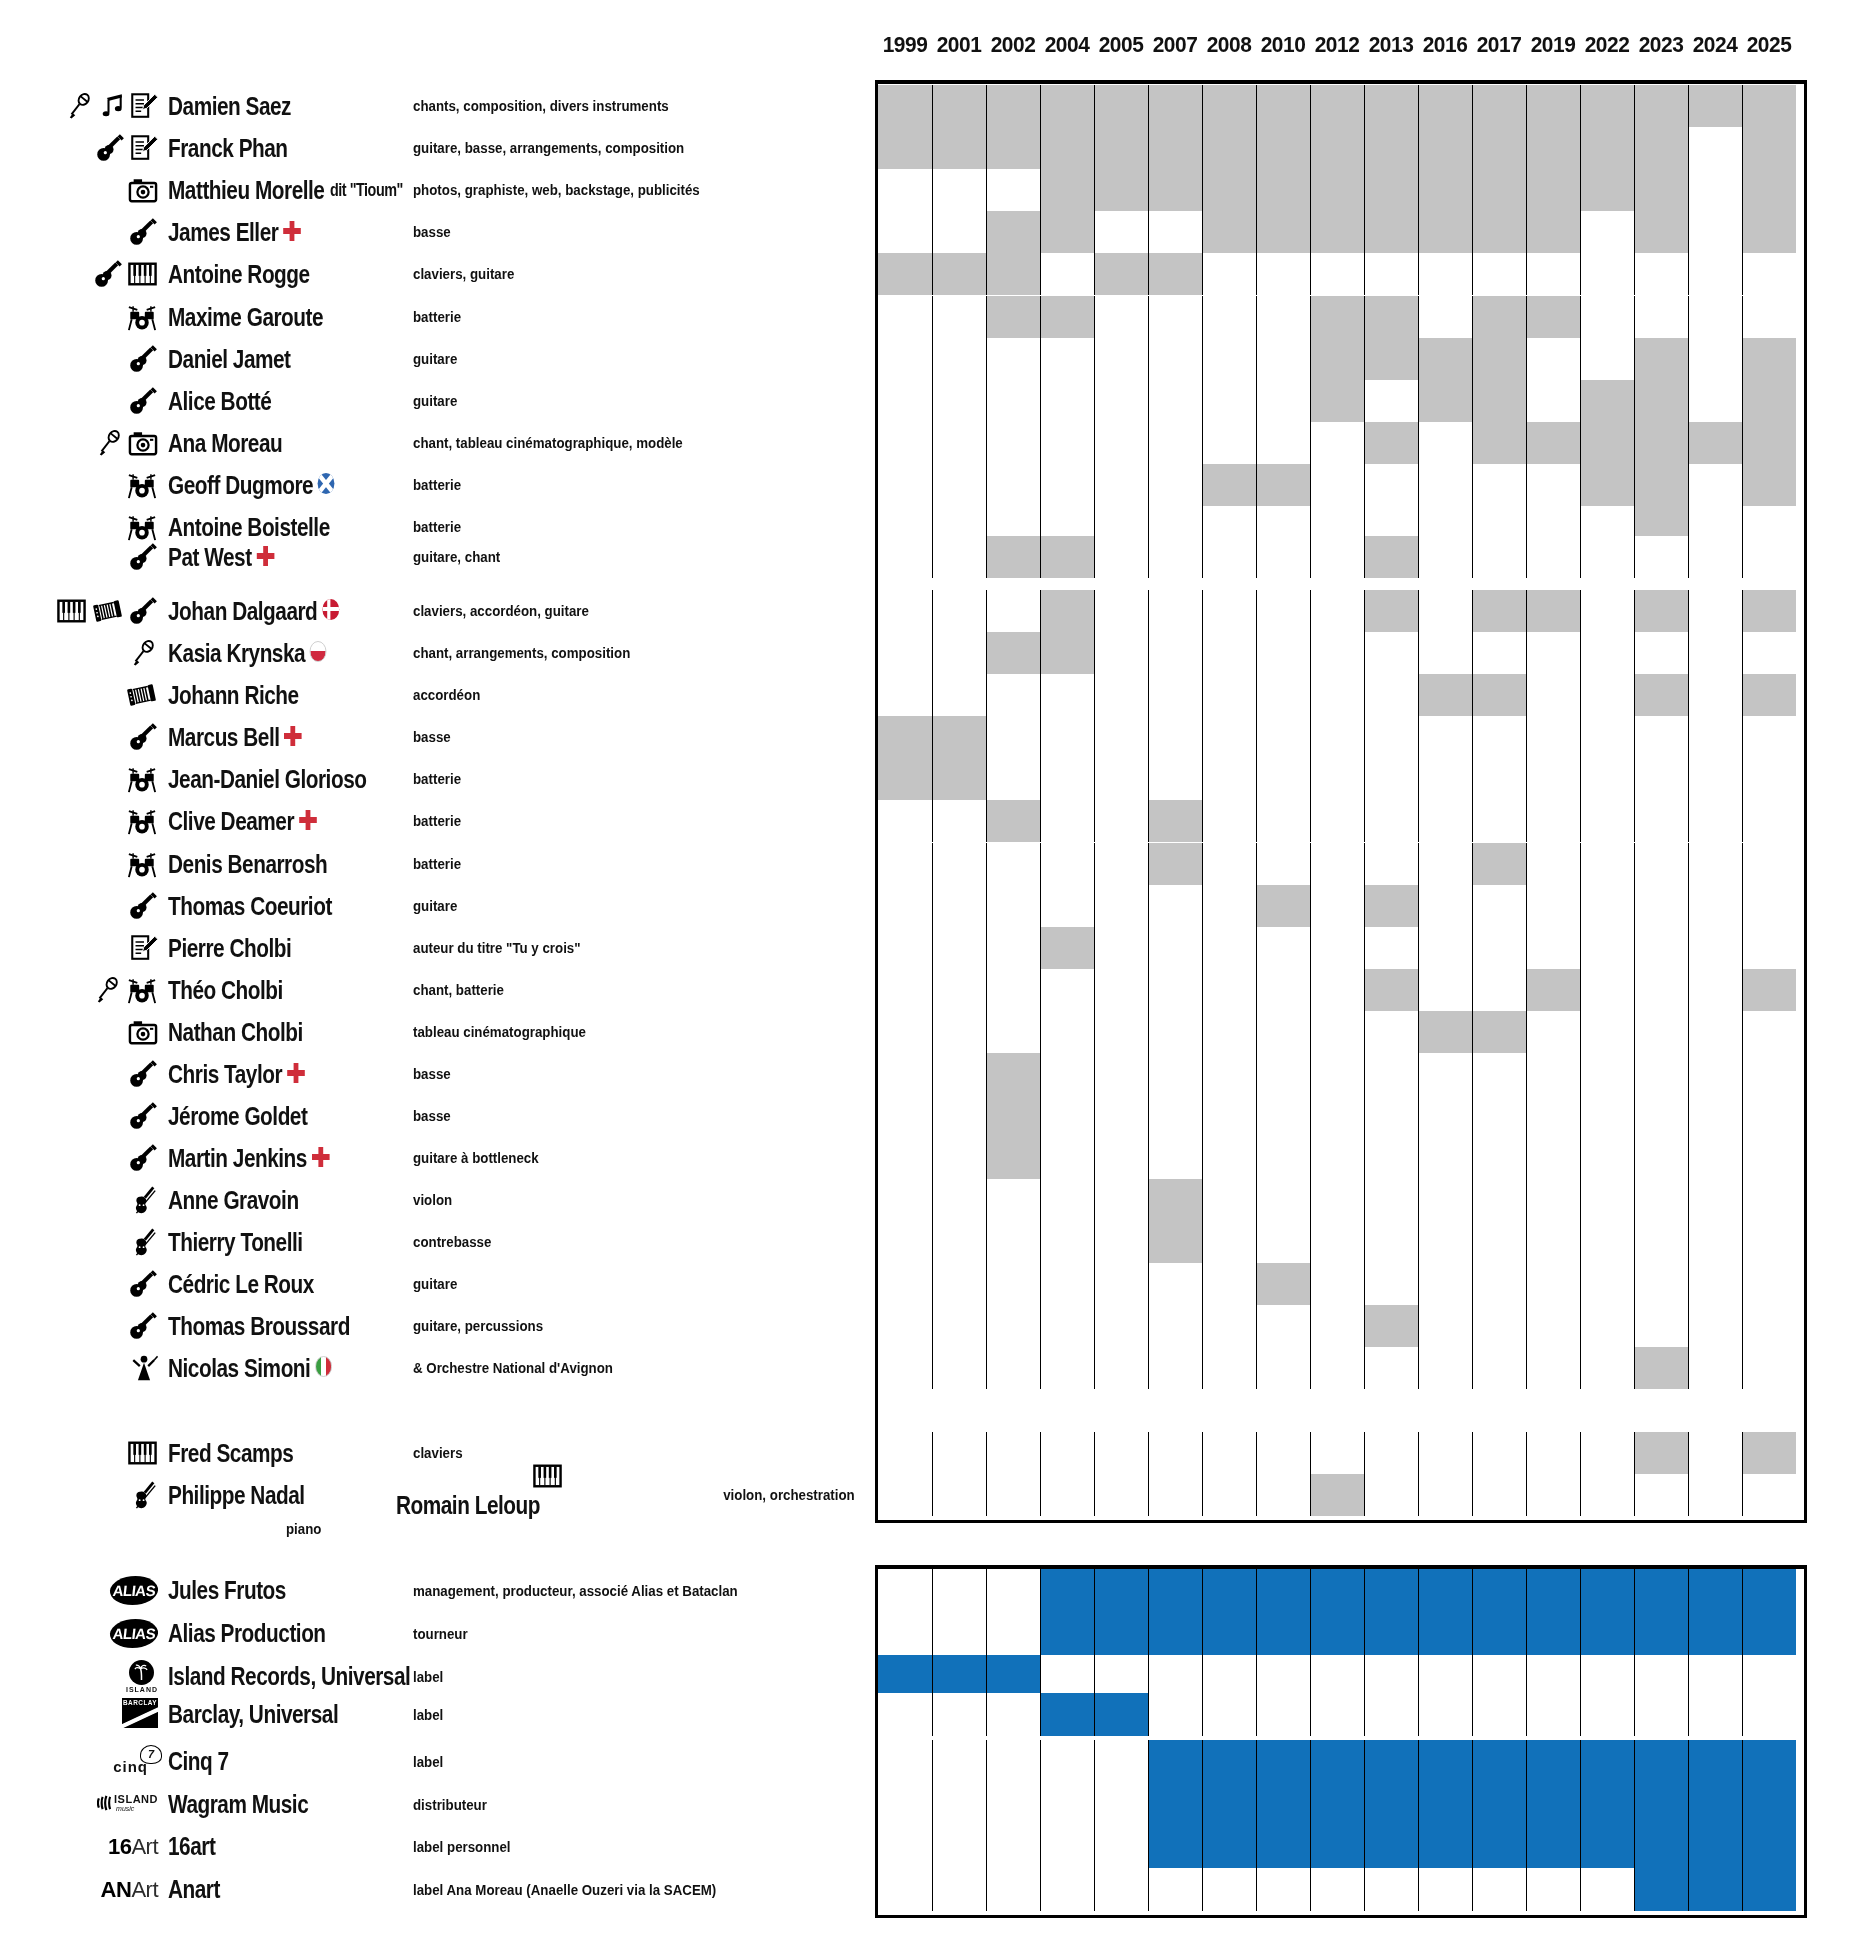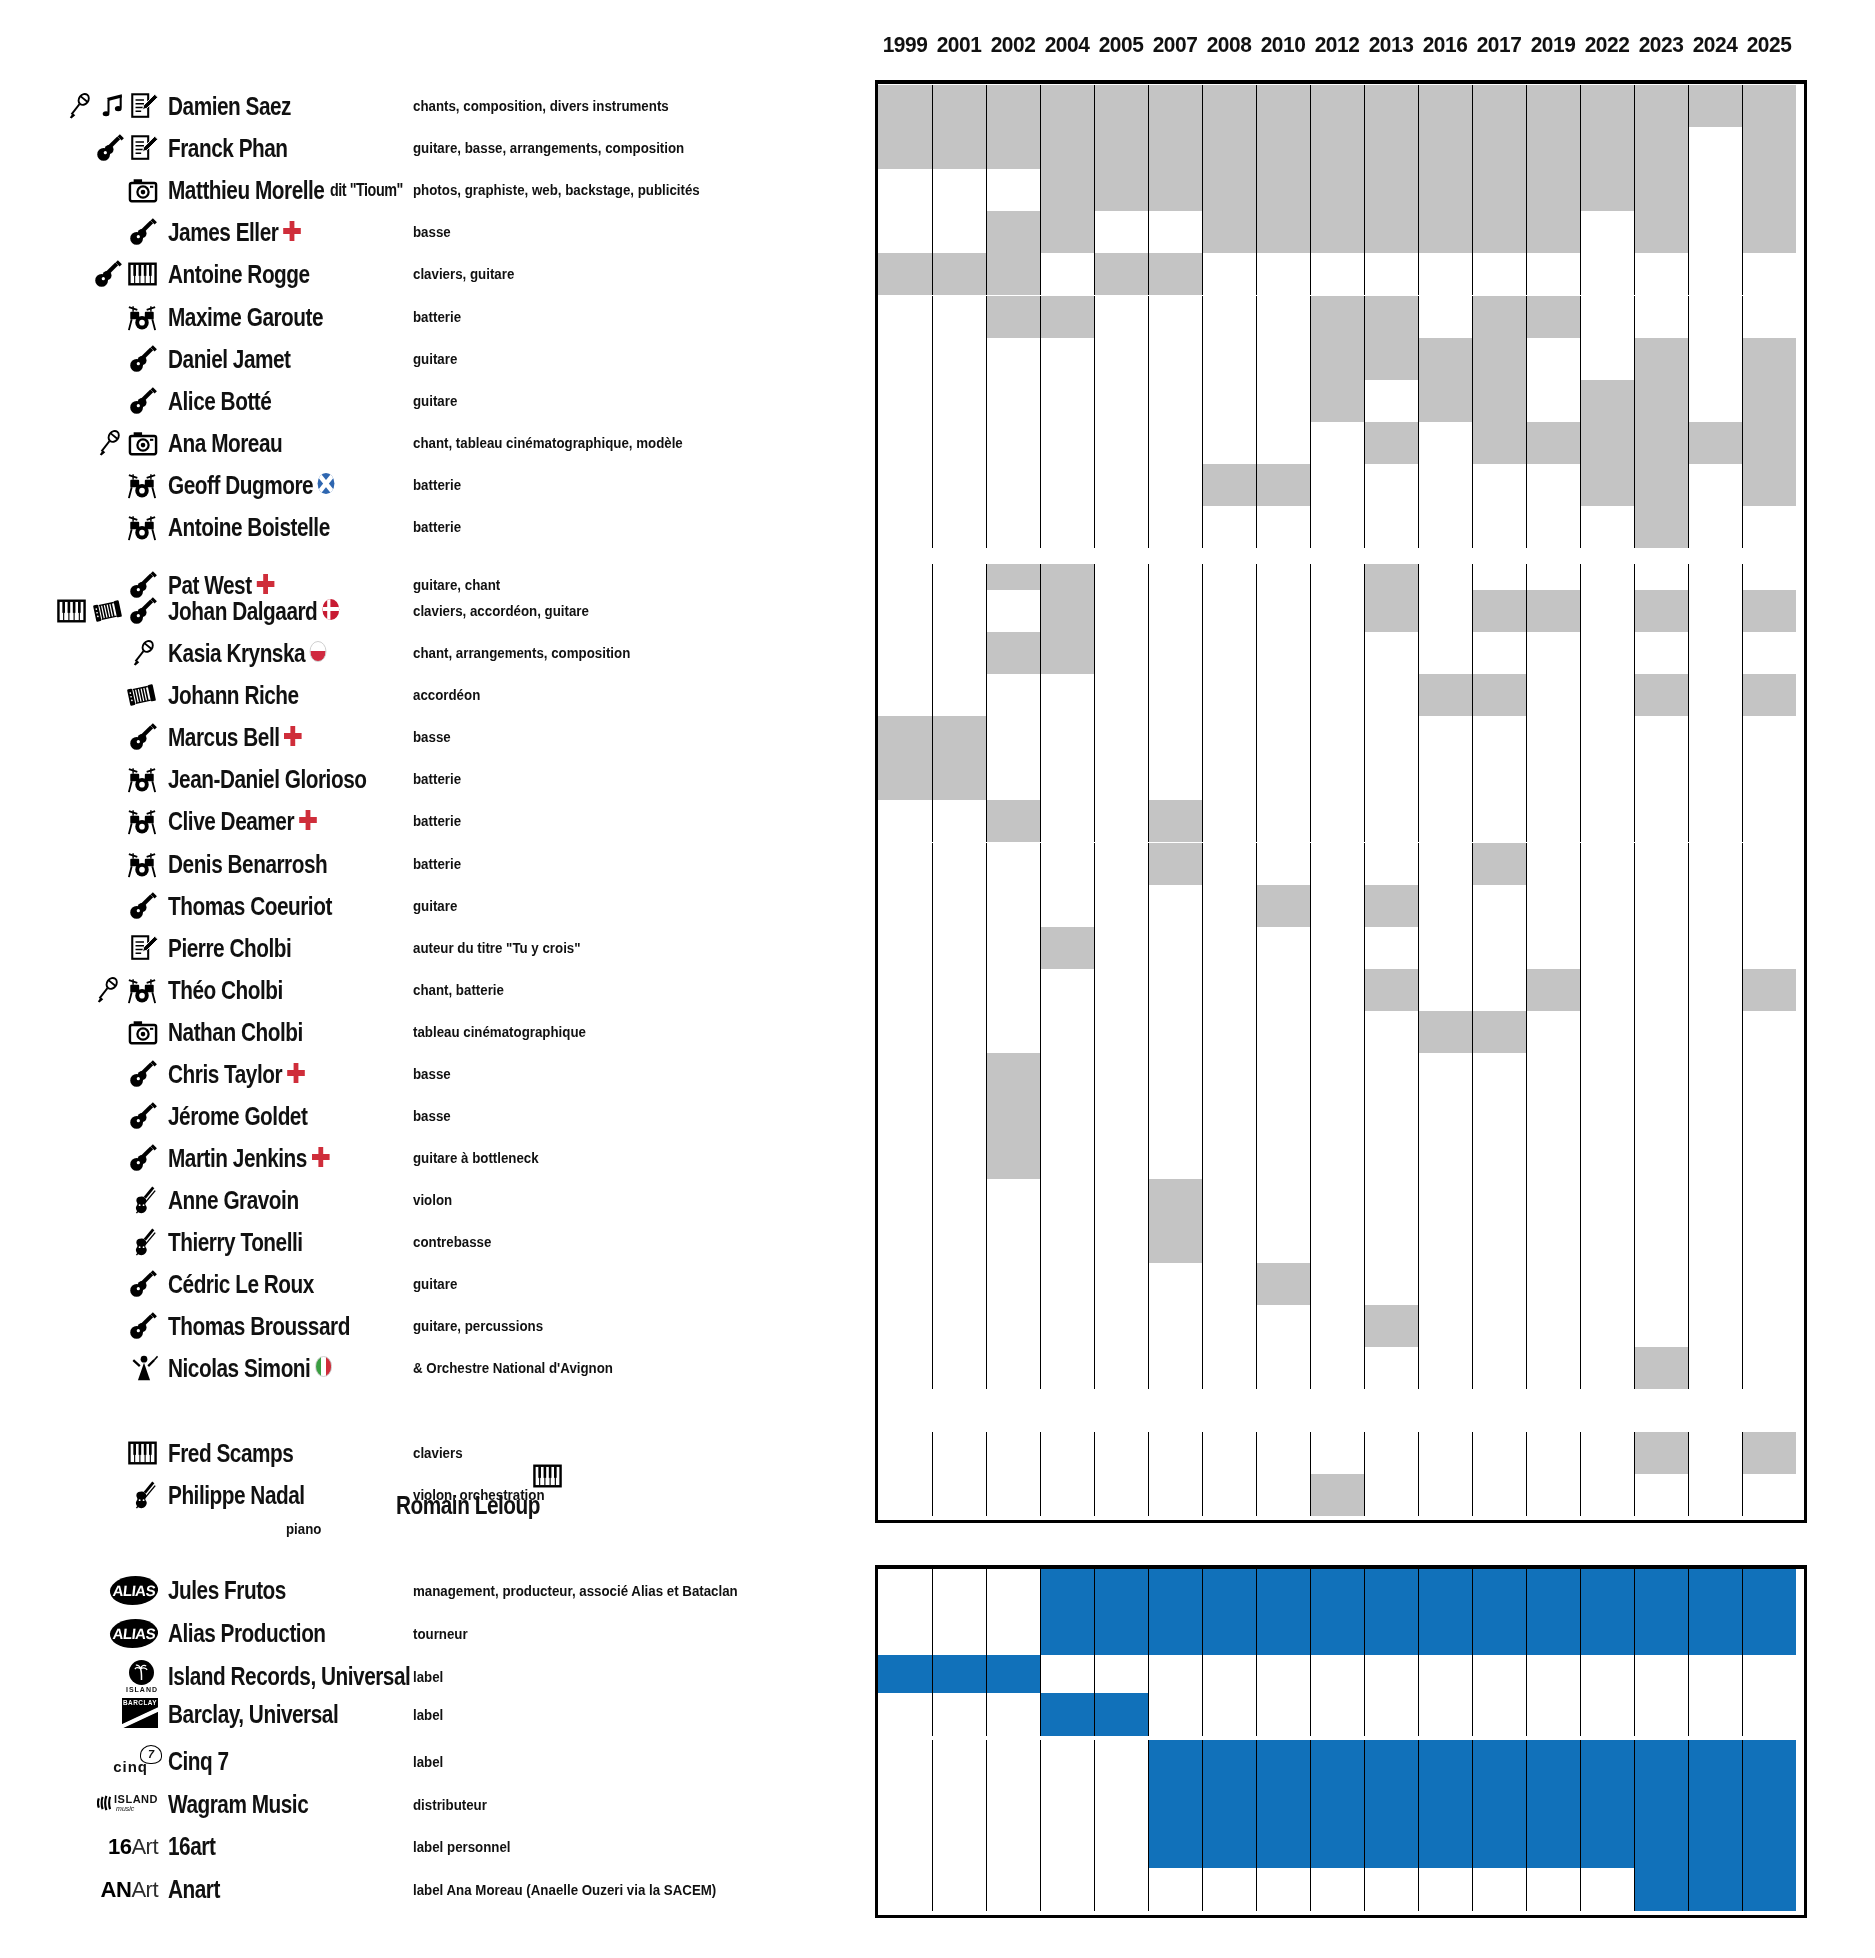--- a/index.html
+++ b/index.html
@@ -529,21 +529,21 @@
           <div class="cell"></div>
           <div class="cell"></div>
           <div class="cell"></div>
           <div class="cell"></div>
           <div class="cell"></div>
           <div class="cell on"></div>
           <div class="cell"></div>
           <div class="cell"></div>
         </div>
       </div>
-      <div class="row" style="left: 59px; top: 564px; height: 42px; --on-color: #c4c4c4;">
+      <div class="row" style="left: 59px; top: 536px; height: 42px; --on-color: #c4c4c4;">
         <div class="icons">
           <span>
             <svg width="30" height="30" viewBox="0 0 32 32">
               <rect x="17.8" y="3" width="4.4" height="15" transform="rotate(45 20 10.5)" fill="#000"></rect>
               <path d="M26.5 1.2 l4.3 4.3 -2.4 2.4 -4.3-4.3z" fill="#000"></path>
               <circle cx="9.2" cy="22.8" r="6.8" fill="#000"></circle>
               <circle cx="15" cy="17.6" r="4.8" fill="#000"></circle>
               <circle cx="11" cy="21" r="1.7" fill="#fff"></circle>
             </svg>
           </span>
@@ -1374,21 +1374,21 @@
           <div class="cell"></div>
           <div class="cell"></div>
           <div class="cell"></div>
           <div class="cell"></div>
           <div class="cell"></div>
           <div class="cell on"></div>
           <div class="cell"></div>
           <div class="cell on"></div>
         </div>
       </div>
-      <div class="row" style="left: 59px; top: 1474px; height: 42px; --on-color: #c4c4c4;">
+      <div class="row" style="left: 59px; top: 1474px; height: 42px; text-align: right; --on-color: #c4c4c4;">
         <div class="icons">
           <span>
             <svg width="30" height="30" viewBox="0 0 32 32">
               <path d="M29 6 L9 30" stroke="#000" stroke-width="1.5"></path>
               <path d="M13 12.5c3.2-1.2 6.5 1 6.5 4 0 1.6-1.1 2.4-1.1 3.7 0 1.6 1.6 2.1 1.6 4.1 0 3.1-2.6 5.7-5.8 5.7s-5.8-2.6-5.8-5.7c0-2 1.6-2.5 1.6-4.1 0-1.3-1.1-2.1-1.1-3.7 0-3 2.2-4.3 4.1-4z" fill="#000"></path>
               <path d="M18 13.5 L27 2.5" stroke="#000" stroke-width="3"></path>
               <circle cx="12.4" cy="21.5" r="1" fill="#fff"></circle>
               <circle cx="16.6" cy="21.5" r="1" fill="#fff"></circle>
             </svg>
           </span>

